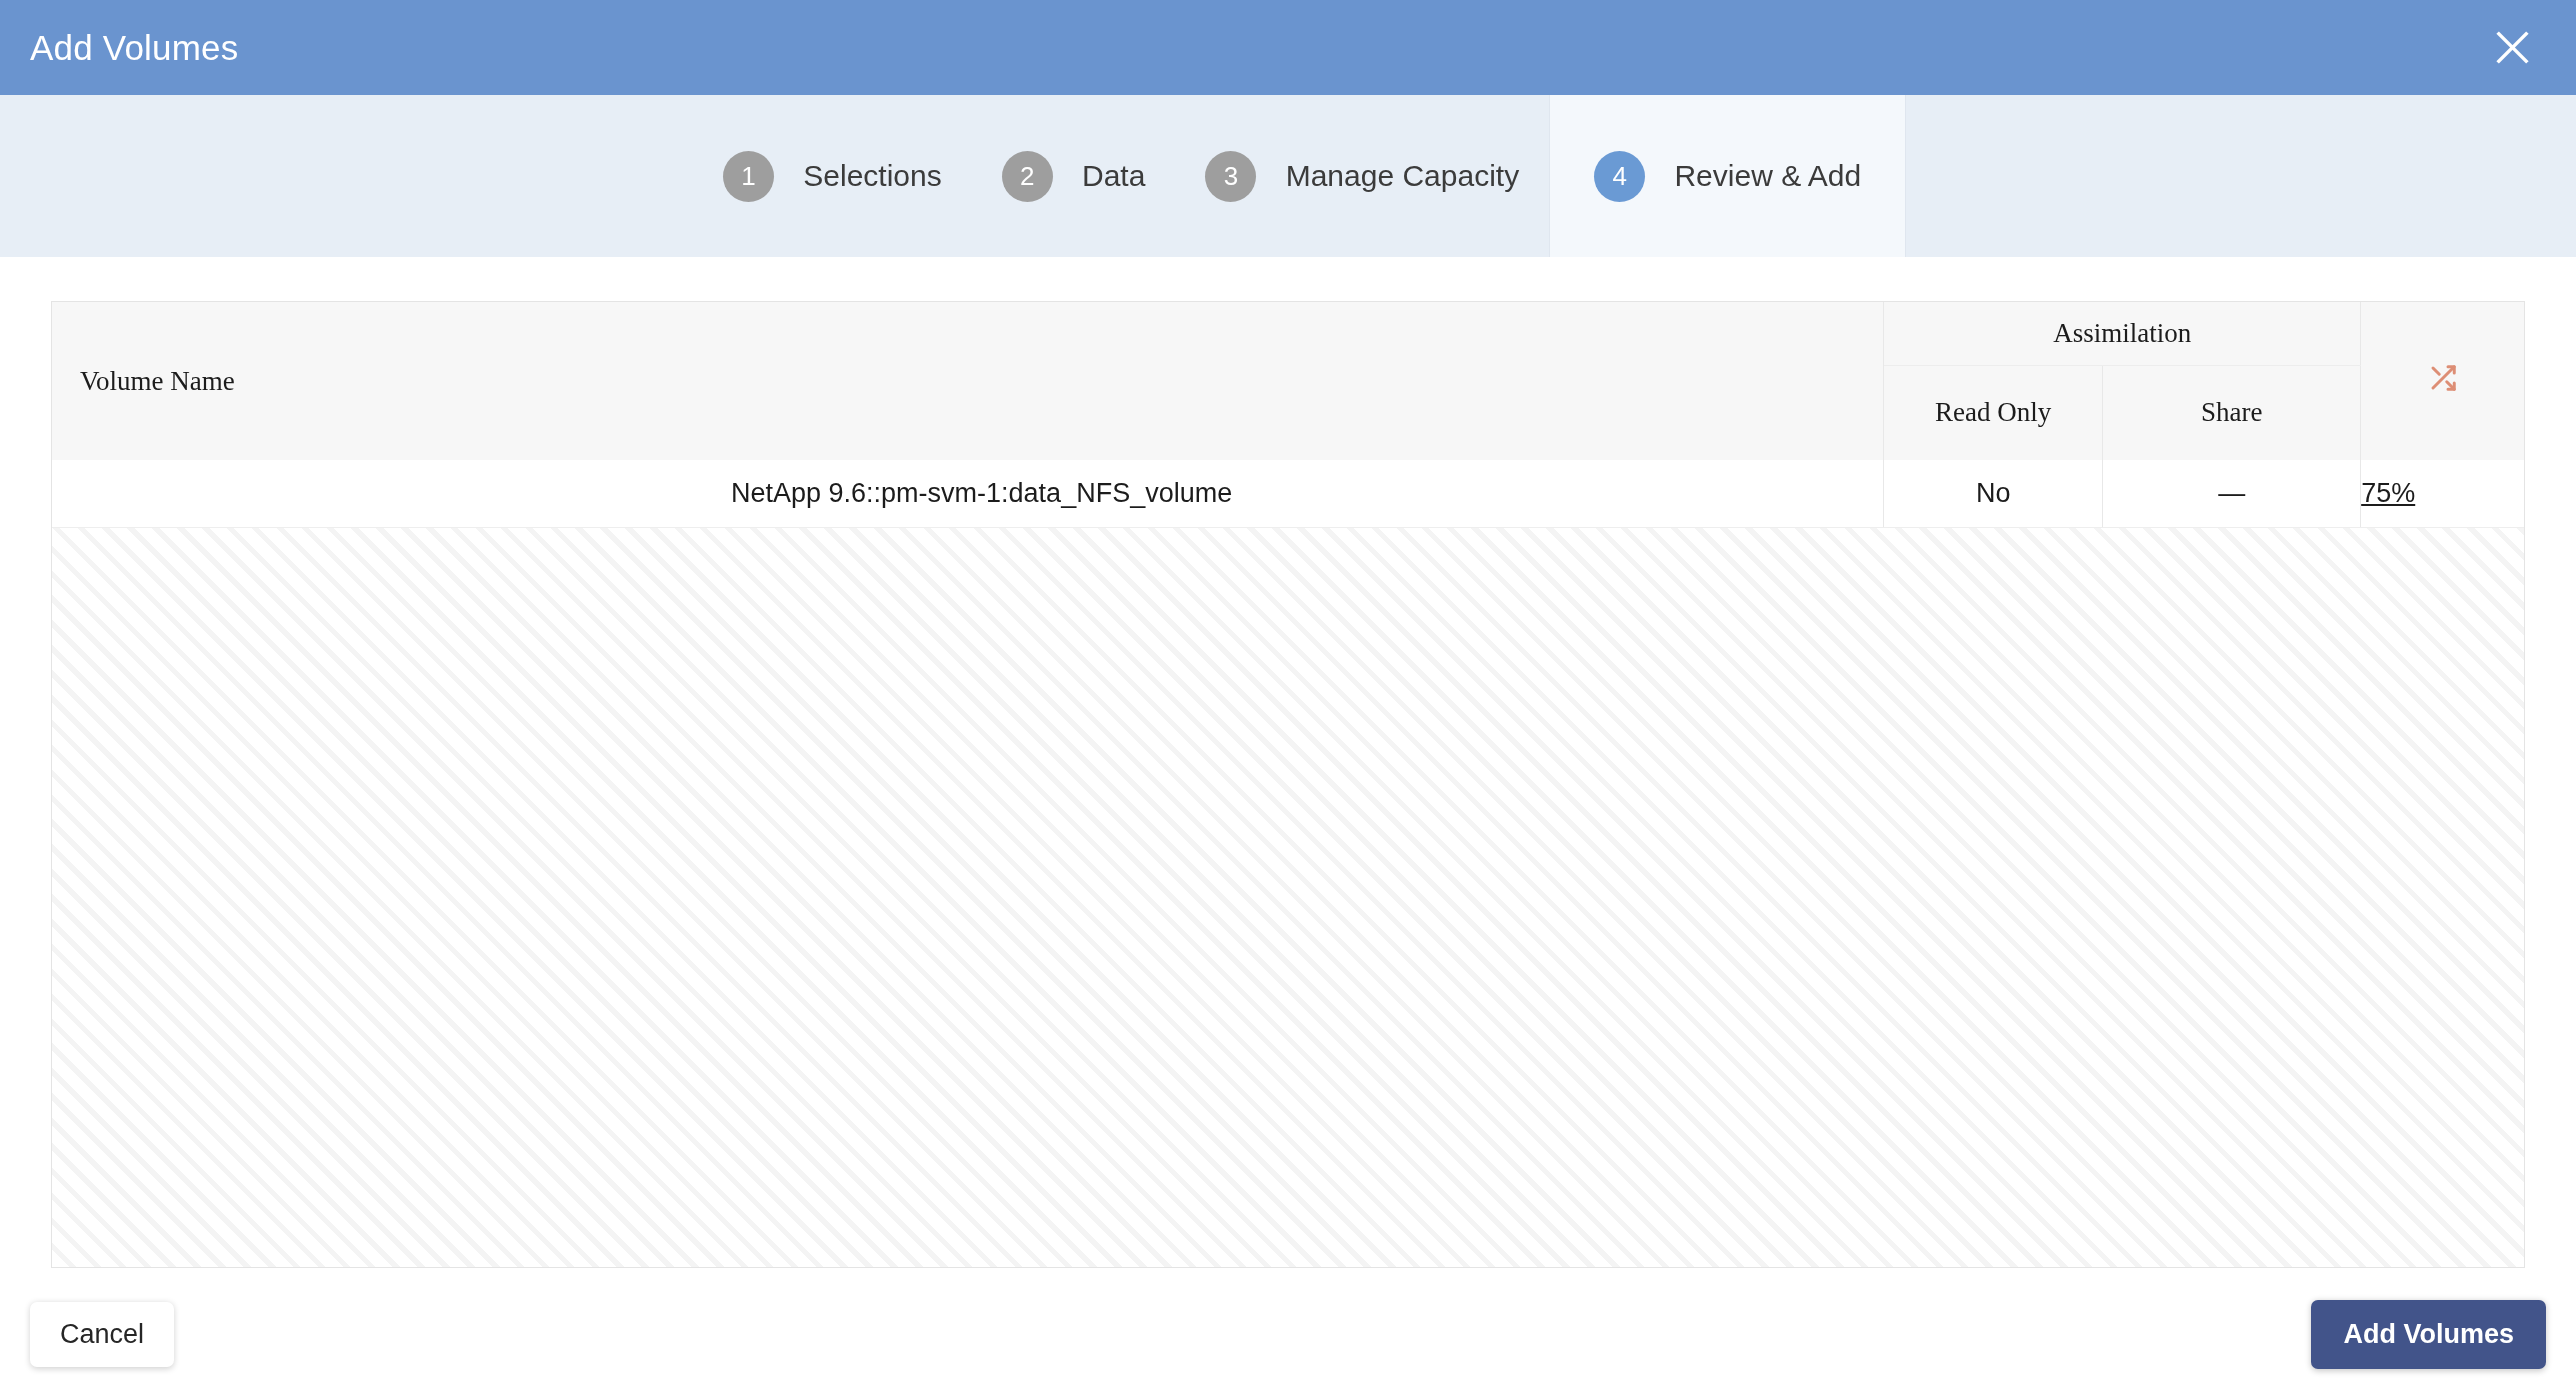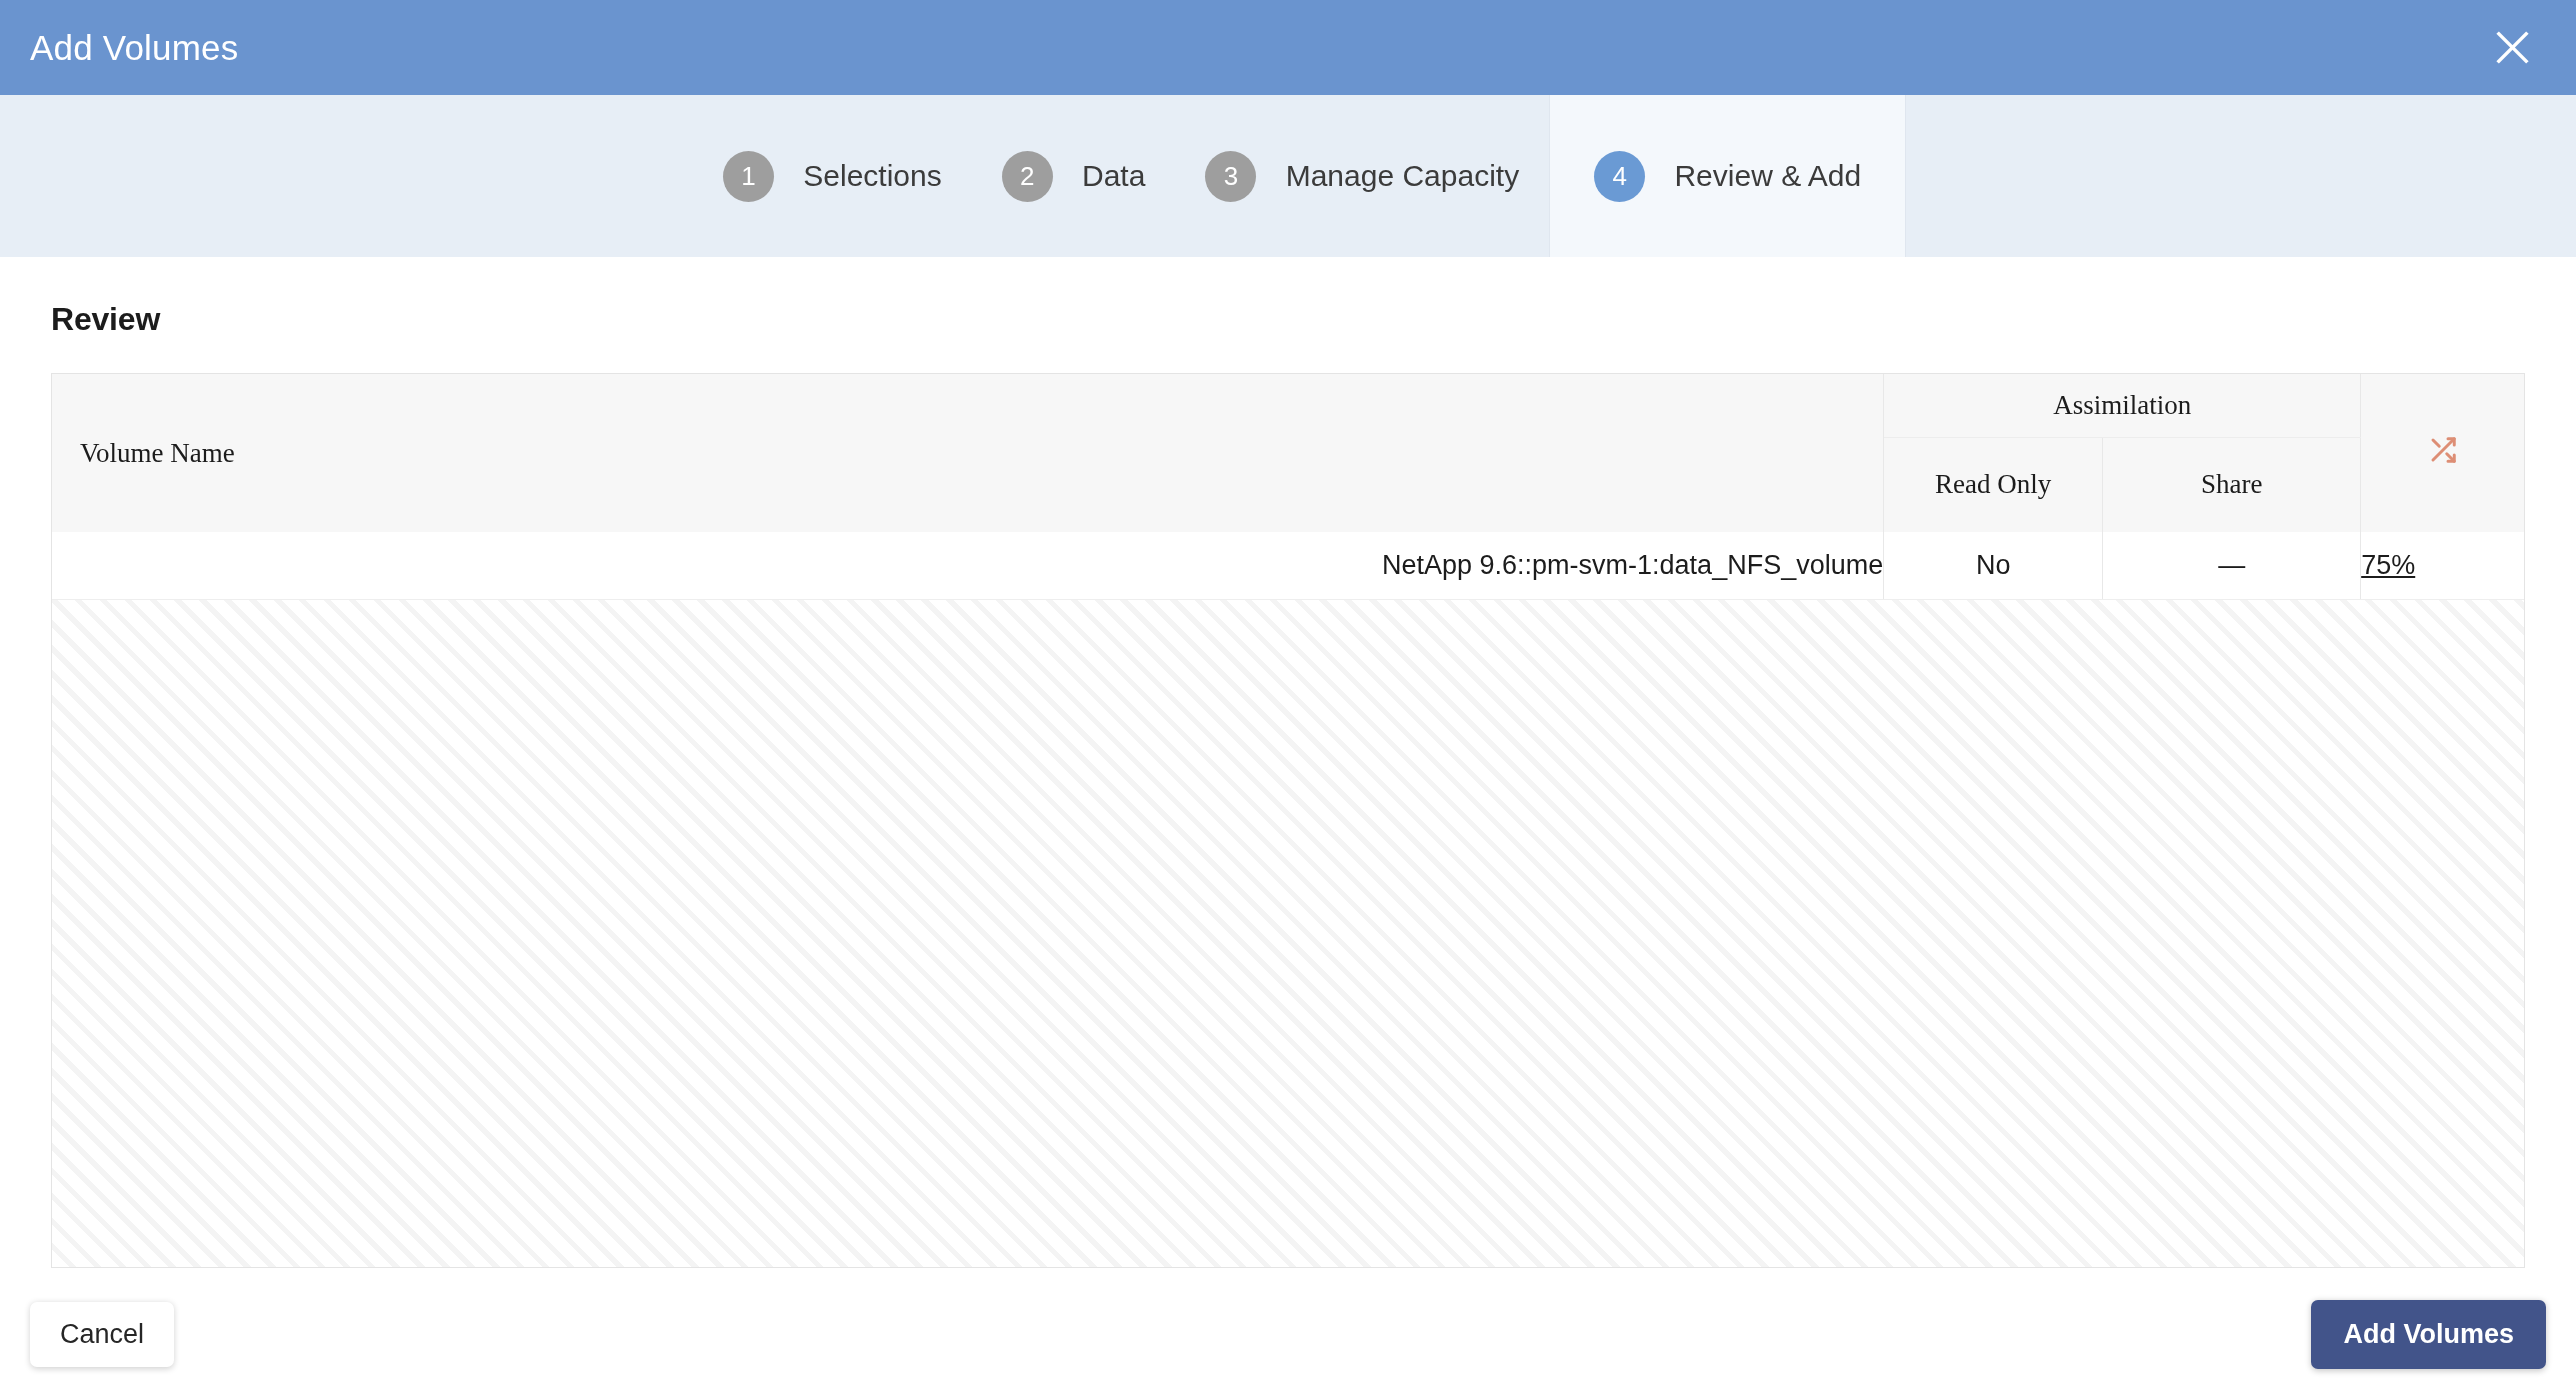--- a/index.html
+++ b/index.html
@@ -186,21 +186,21 @@
     cursor: pointer;
   }
   .shuffle-icon svg { display: block; }
 
   tbody tr.data-row td {
     background: #ffffff;
     height: 67px;
     border-bottom: 1.8px solid #eeeeee;
   }
   td.cell-volume {
-    text-align: right;
+    text-align: center;
     padding-left: 28px;
     border-right: 1.8px solid #e8e8e8;
   }
   td.cell-center {
     text-align: center;
     border-right: 1.8px solid #e8e8e8;
   }
   td.cell-pct {
     text-decoration: underline;
   }
@@ -272,21 +272,20 @@
       <div class="step-label">Manage Capacity</div>
     </div>
 
     <div class="step active">
       <div class="step-circle">4</div>
       <div class="step-label">Review &amp; Add</div>
     </div>
   </div>
 
   <div class="body">
-    <div class="section-title">Review</div>
 
     <div class="table-wrap">
       <table class="review-table">
         <colgroup>
           <col style="width: 987px;">
           <col style="width: 118px;">
           <col style="width: 139px;">
           <col style="width: 88px;">
         </colgroup>
         <thead>

